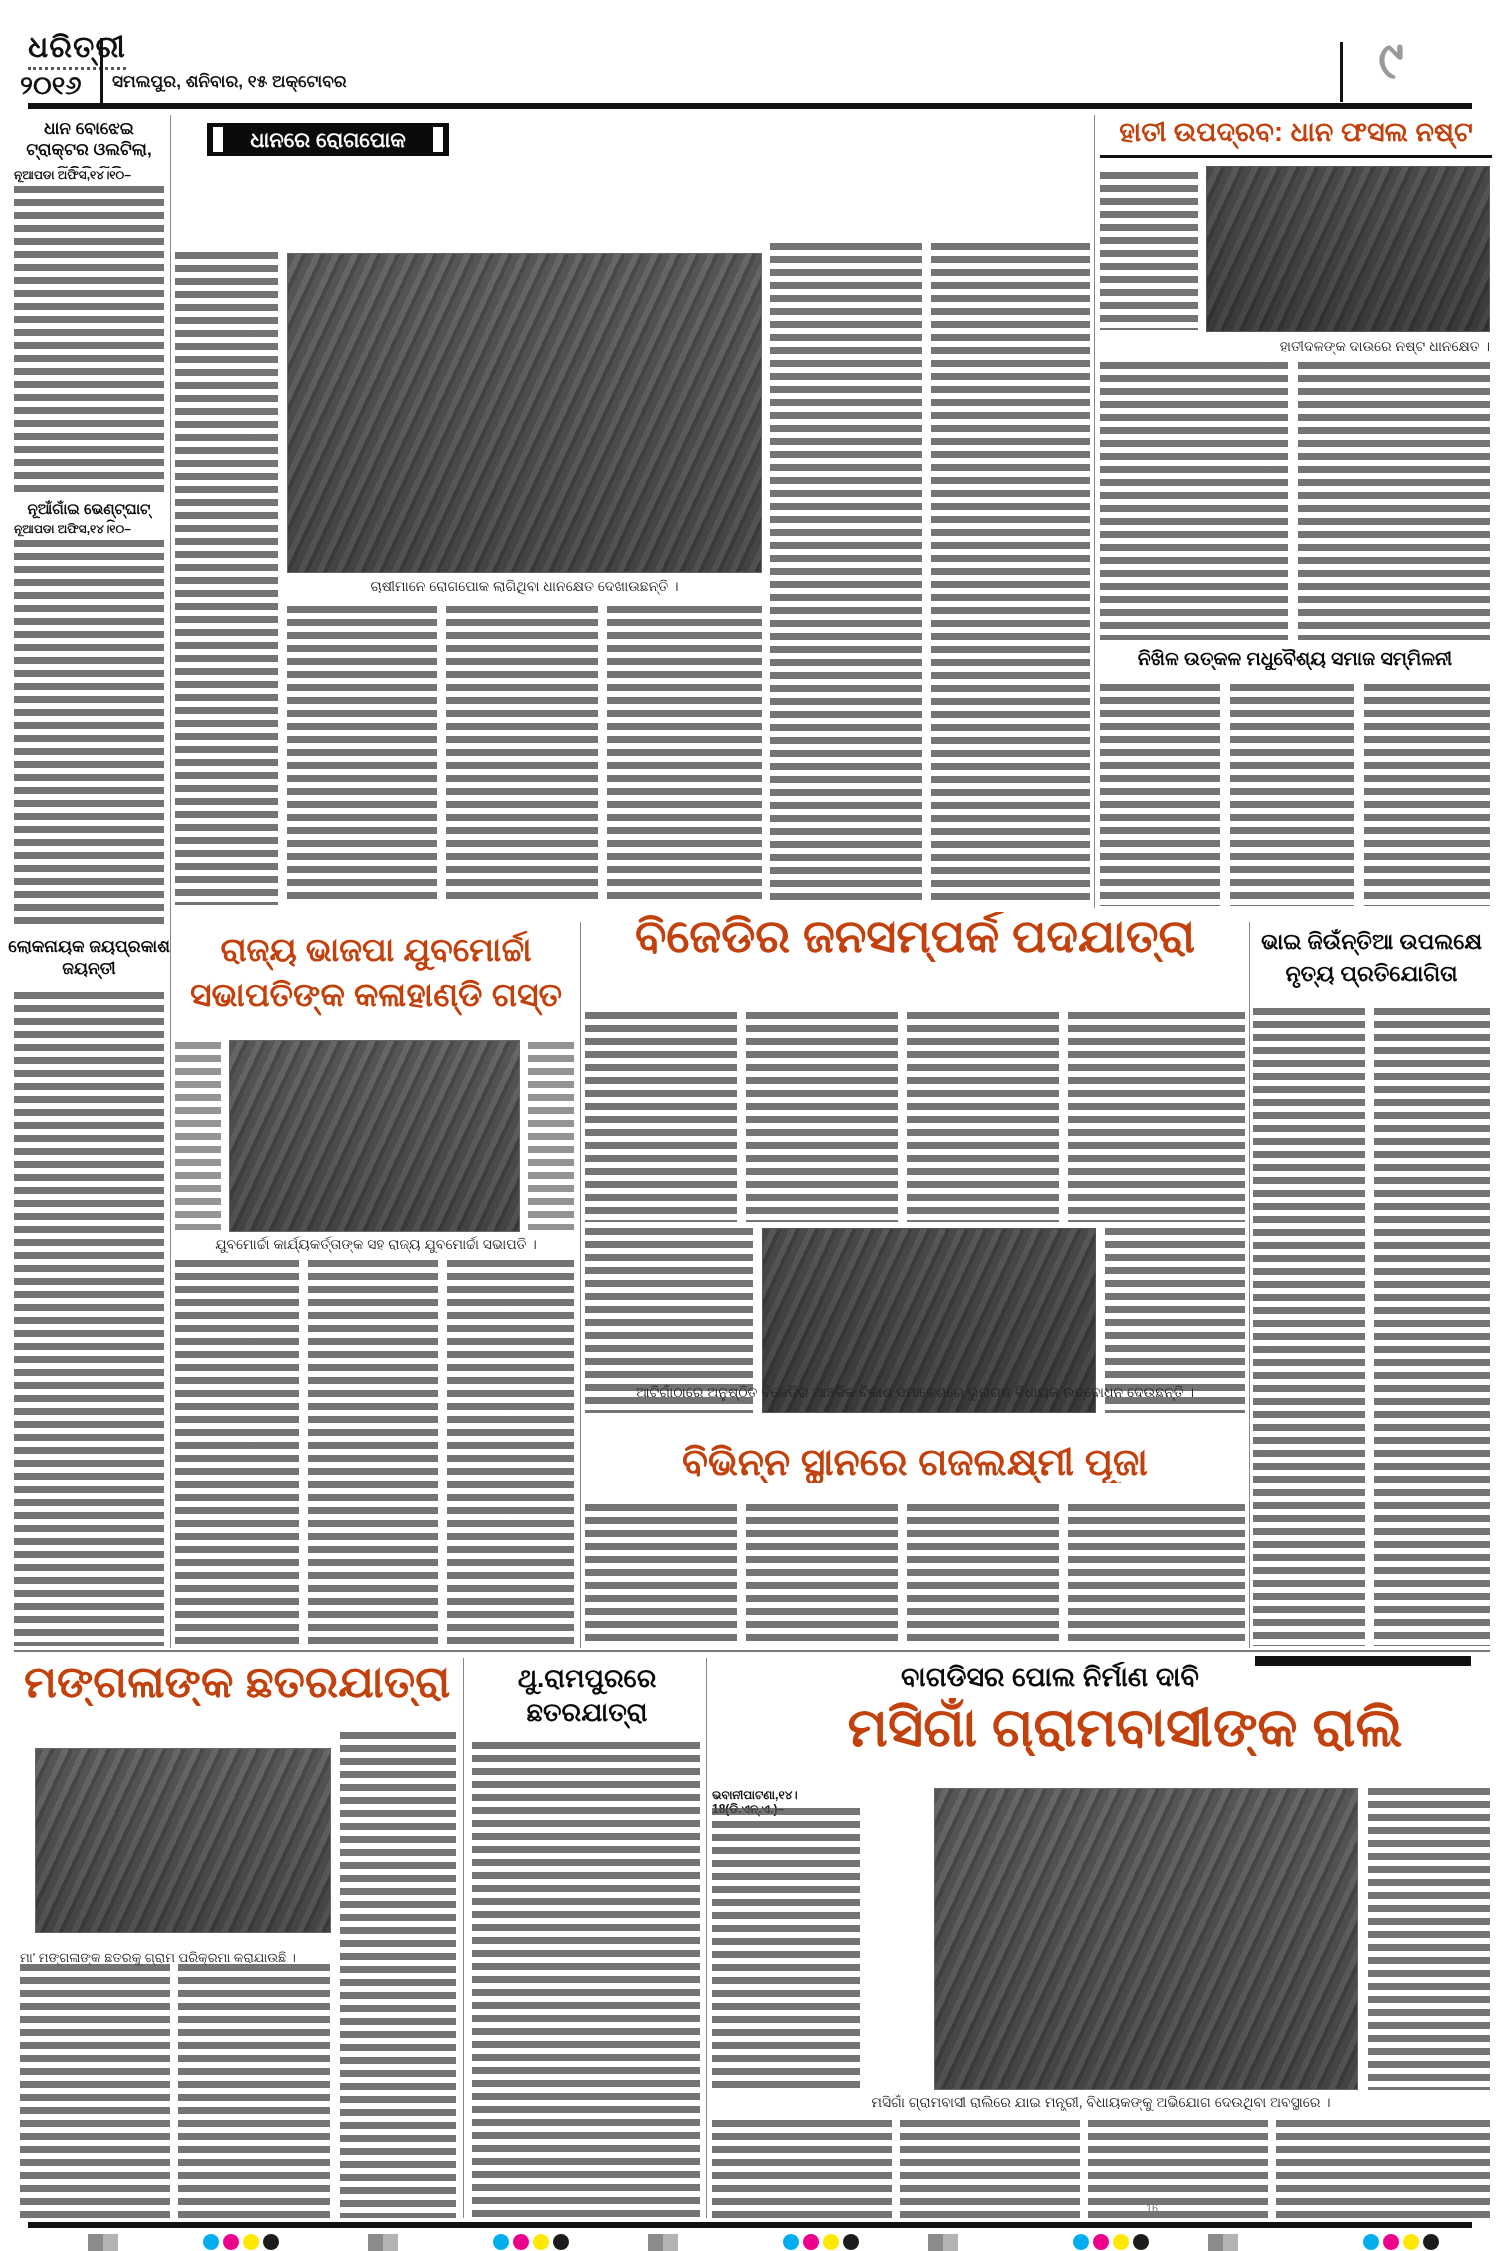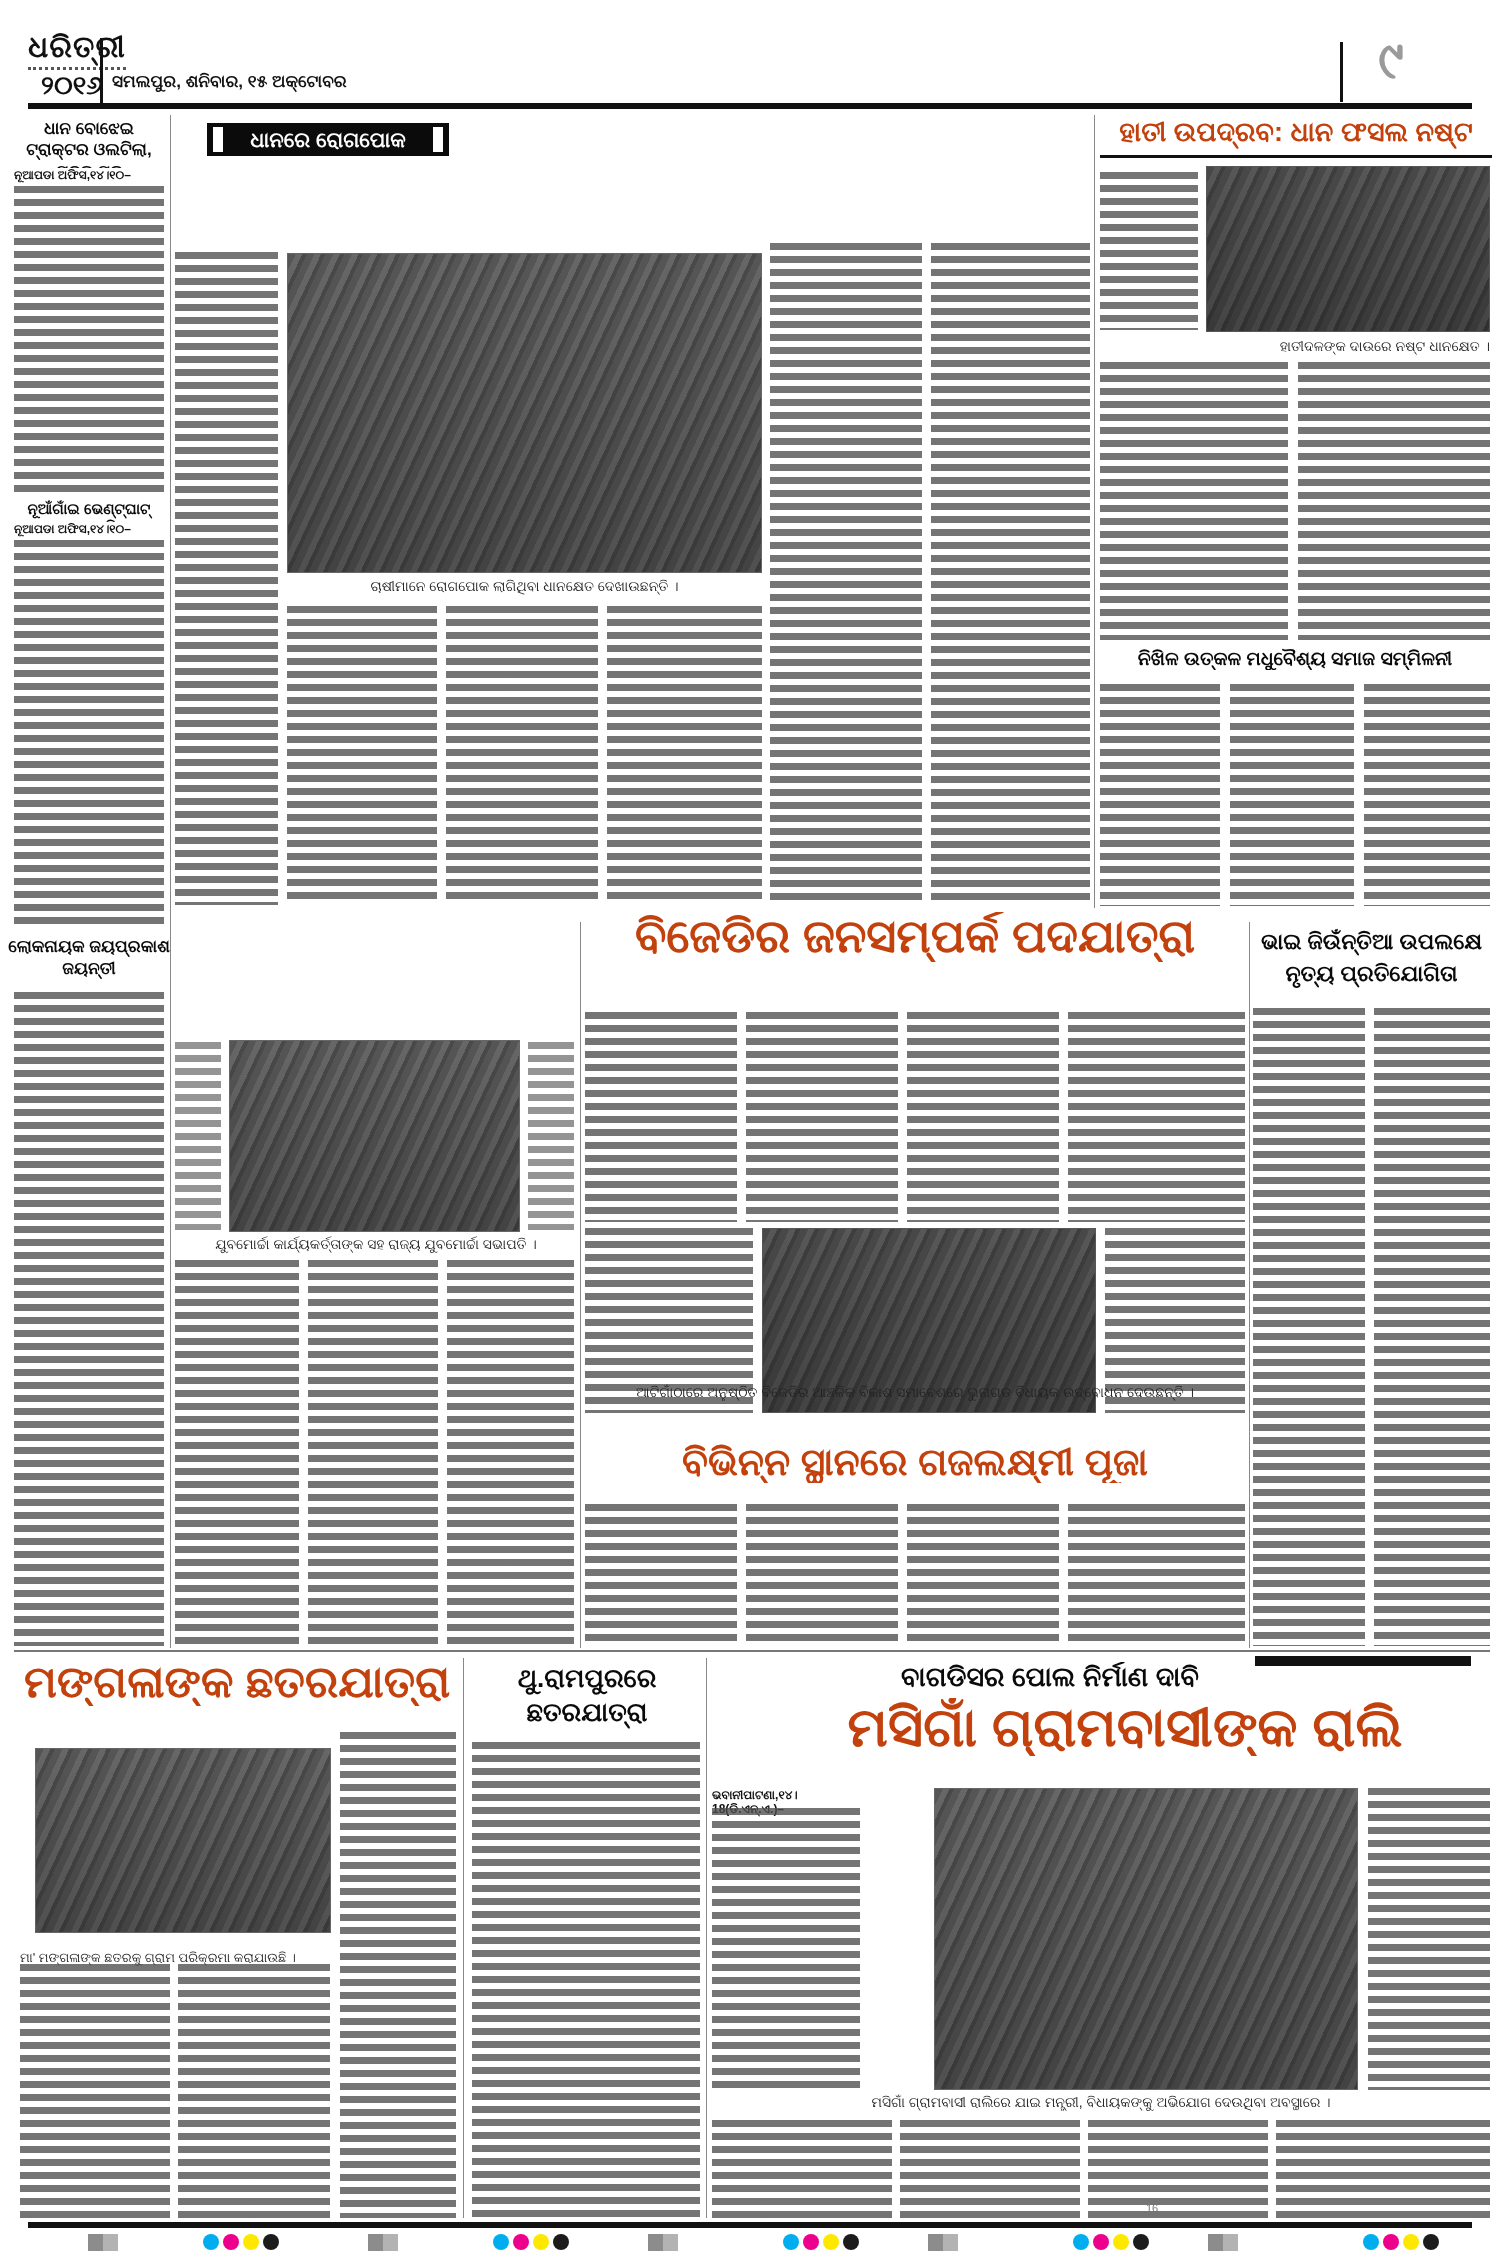--- a/index.html
+++ b/index.html
@@ -38,21 +38,21 @@
   .dot{width:16px;height:16px;border-radius:50%;}
   .dot.c{background:#00aeef;} .dot.m{background:#ec008c;} .dot.y{background:#ffe800;} .dot.k{background:#1c1c1c;}
   .tinyno{font-size:11px;color:#777;}
 </style>
 </head>
 <body>
 
 <div id="page">
 
   <div class="abs logo" style="left:28px;top:30px;">ଧରିତ୍ରୀ</div>
-  <div class="abs logo-year" style="left:41px;top:70px;">୨୦୧୬</div>
+  <div class="abs logo-year" style="left:20px;top:70px;">୨୦୧୬</div>
   <div class="abs vbar" style="left:100px;top:38px;height:66px;"></div>
   <div class="abs dateline-top" style="left:112px;top:72px;width:420px;">ସମଲପୁର, ଶନିବାର, ୧୫ ଅକ୍ଟୋବର</div>
   <div class="abs vbar" style="left:1340px;top:42px;height:60px;"></div>
   <div class="abs pageno" style="left:1378px;top:30px;">୯</div>
   <div class="abs hrule" style="left:28px;top:103px;width:1444px;height:6px;"></div>
 
   <div class="abs subhl" style="left:12px;top:118px;width:154px;font-size:17px;line-height:1.25;">ଧାନ ବୋଝେଇ ଟ୍ରାକ୍ଟର ଓଲଟିଲା, ଯୁବକ ମୃତ</div>
   <div class="abs lead-line" style="left:14px;top:168px;width:150px;">ନୂଆପଡା ଅଫିସ,୧୪।୧୦–</div>
   <div class="abs skel" style="left:14px;top:186px;width:150px;height:310px;"></div>
   <div class="abs subhl" style="left:8px;top:500px;width:162px;font-size:15px;">ନୂଆଁଗାଁଇ ଭେଣ୍ଟ୍‌ଘାଟ୍ ପ୍ରସ୍ତୁତି</div>
@@ -83,20 +83,24 @@
   <div class="abs photo dark" style="left:1206px;top:166px;width:284px;height:166px;"></div>
   <div class="abs caption right" style="left:1100px;top:338px;width:390px;">ହାତୀଦଳଙ୍କ ଦାଉରେ ନଷ୍ଟ ଧାନକ୍ଷେତ ।</div>
   <div class="abs skel" style="left:1100px;top:362px;width:188px;height:278px;"></div>
   <div class="abs skel" style="left:1298px;top:362px;width:192px;height:278px;"></div>
 
   <div class="abs subhl" style="left:1096px;top:648px;width:398px;font-size:19px;">ନିଖିଳ ଉତ୍କଳ ମଧୁବୈଶ୍ୟ ସମାଜ ସମ୍ମିଳନୀ</div>
   <div class="abs skel" style="left:1100px;top:684px;width:120px;height:222px;"></div>
   <div class="abs skel" style="left:1230px;top:684px;width:124px;height:222px;"></div>
   <div class="abs skel" style="left:1364px;top:684px;width:126px;height:222px;"></div>
 
+  <div class="abs hl" style="left:178px;top:928px;width:396px;font-size:33px;line-height:1.35;">
+    <div>ରାଜ୍ୟ ଭାଜପା ଯୁବମୋର୍ଚ୍ଚା</div>
+    <div>ସଭାପତିଙ୍କ କଳାହାଣ୍ଡି ଗସ୍ତ</div>
+  </div>
   <div class="abs photo" style="left:229px;top:1040px;width:291px;height:192px;"></div>
   <div class="abs skel light" style="left:175px;top:1042px;width:46px;height:188px;"></div>
   <div class="abs skel light" style="left:528px;top:1042px;width:46px;height:188px;"></div>
   <div class="abs caption" style="left:178px;top:1236px;width:396px;">ଯୁବମୋର୍ଚ୍ଚା କାର୍ଯ୍ୟକର୍ତ୍ତାଙ୍କ ସହ ରାଜ୍ୟ ଯୁବମୋର୍ଚ୍ଚା ସଭାପତି ।</div>
   <div class="abs skel" style="left:175px;top:1260px;width:124px;height:386px;"></div>
   <div class="abs skel" style="left:308px;top:1260px;width:130px;height:386px;"></div>
   <div class="abs skel" style="left:447px;top:1260px;width:127px;height:386px;"></div>
   <div class="abs vbar" style="left:580px;top:922px;width:1px;height:726px;background:#888;"></div>
 
   <div class="abs hl" style="left:585px;top:912px;width:660px;font-size:46px;">ବିଜେଡିର ଜନସମ୍ପର୍କ ପଦଯାତ୍ରା</div>

